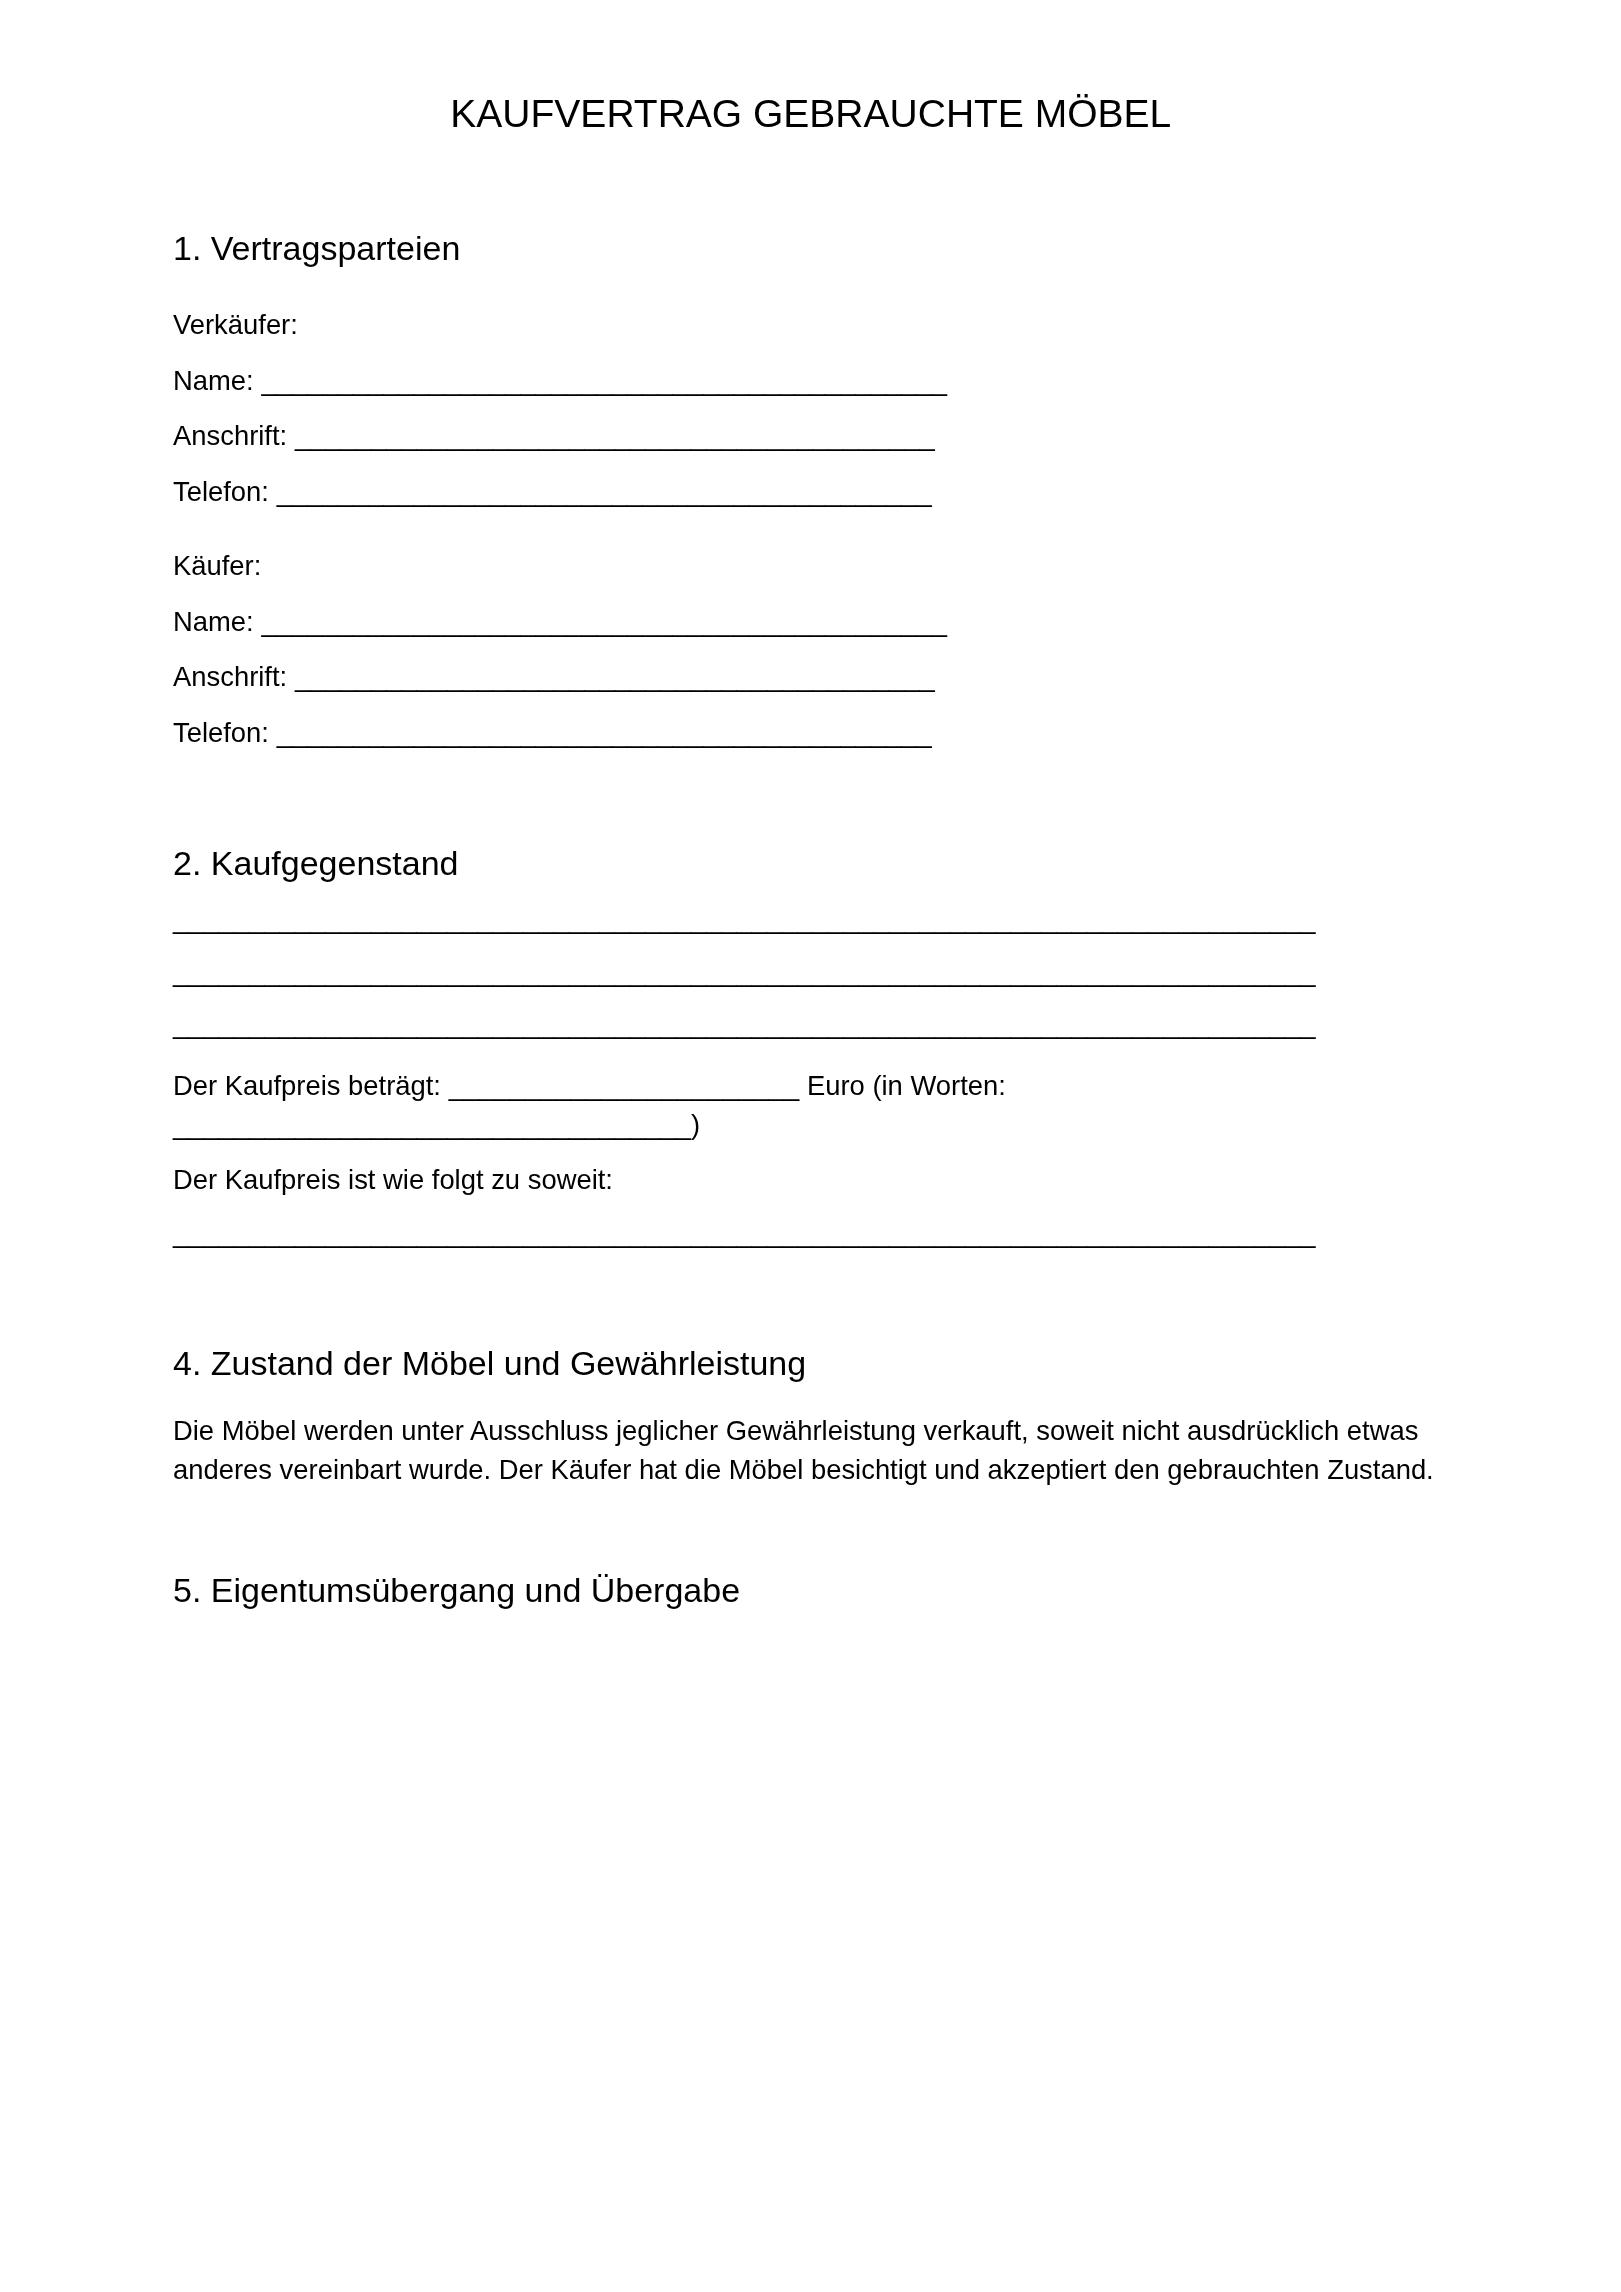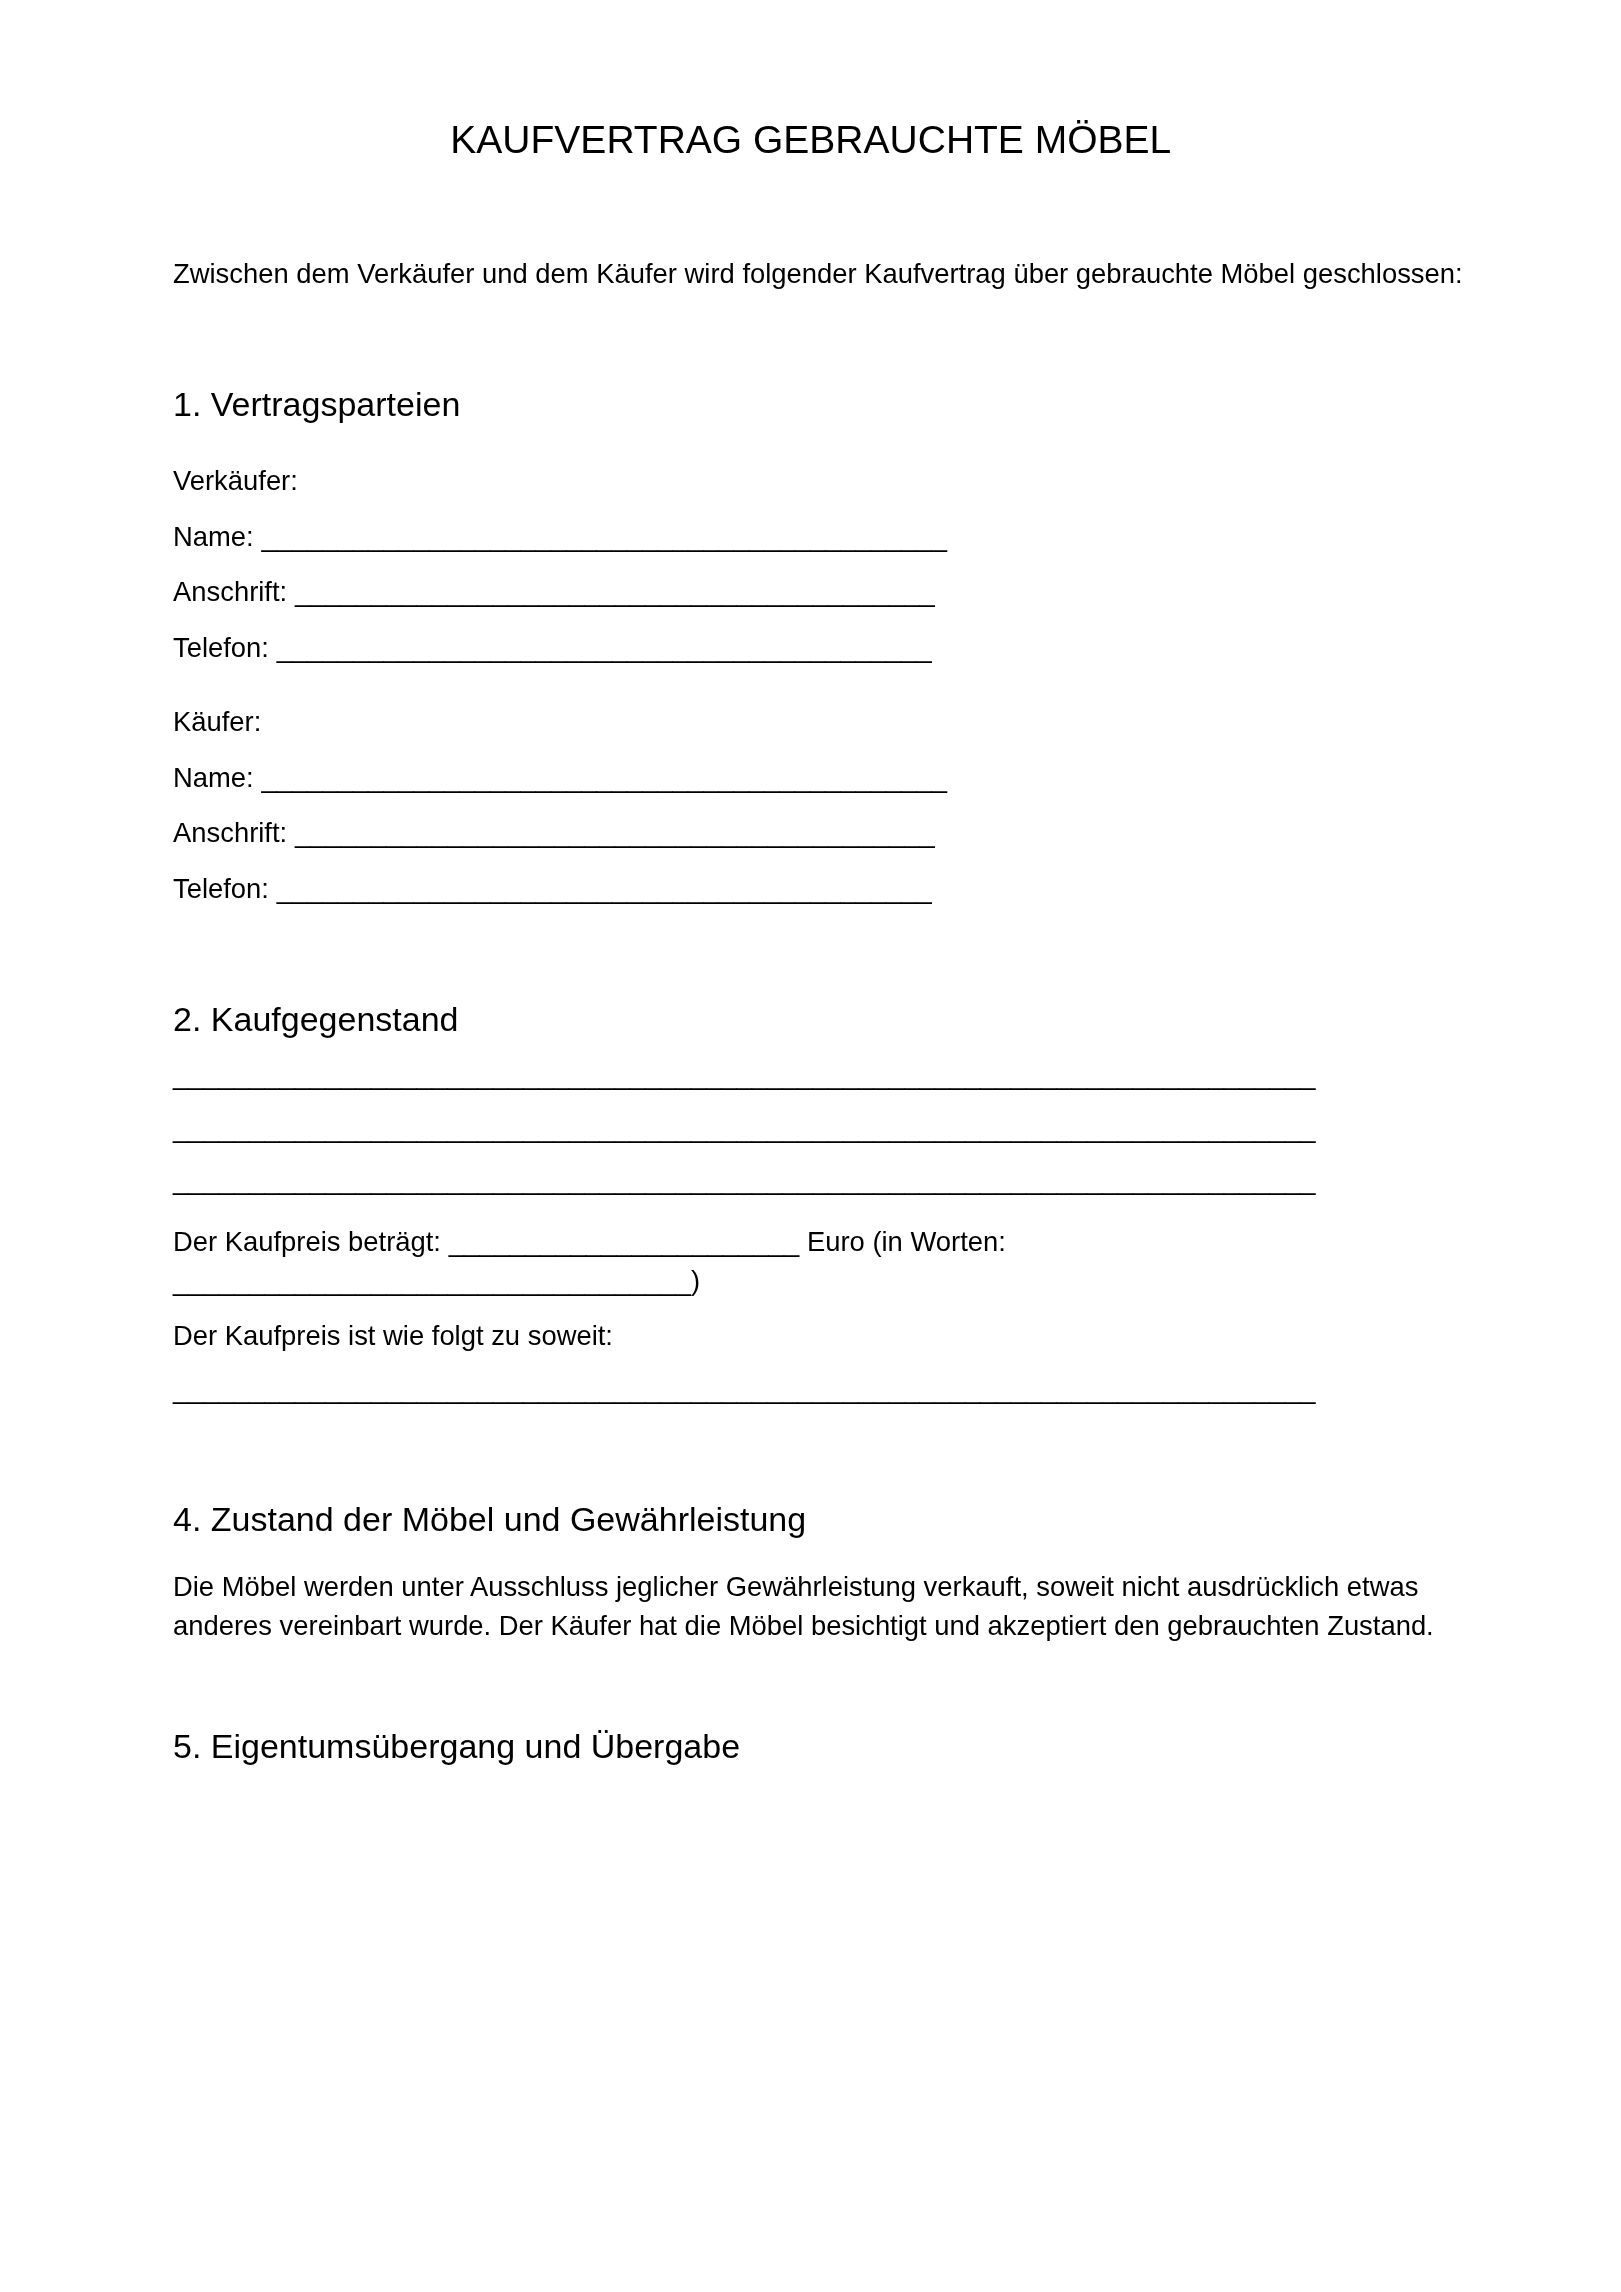--- a/index.html
+++ b/index.html
@@ -4,21 +4,21 @@
 <style>
   html, body { margin: 0; padding: 0; background: #ffffff; }
   .page {
     position: relative;
     width: 1621px;
     height: 2293px;
     background: #ffffff;
     color: #000000;
     font-family: "Liberation Sans", sans-serif;
     box-sizing: border-box;
-    padding: 116px 145px 0 173px;
+    padding: 90px 145px 0 173px;
     overflow: hidden;
   }
   h1.doc-title {
     font-size: 39px;
     line-height: 47px;
     font-weight: 400;
     margin: 0;
     padding-right: 27.4px;
     text-align: center;
   }
@@ -46,21 +46,20 @@
   .gap-l { margin-left: 7.8px; }
   .gap-r { margin-right: 7.8px; }
 </style>
 </head>
 <body>
 
 <div class="page">
 
   <h1 class="doc-title">KAUFVERTRAG GEBRAUCHTE MÖBEL</h1>
 
-  <p class="intro">Zwischen dem Verkäufer und dem Käufer wird folgender Kaufvertrag über gebrauchte Möbel geschlossen:</p>
 
   <section>
     <h2 class="sec-heading">1. Vertragsparteien</h2>
 
     <p class="party-label">Verkäufer:</p>
     <p class="field-row nowrap"><span>Name:</span><span class="gap-l">_____________________________________________</span></p>
     <p class="field-row nowrap"><span>Anschrift:</span><span class="gap-l">__________________________________________</span></p>
     <p class="field-row nowrap"><span>Telefon:</span><span class="gap-l">___________________________________________</span></p>
 
     <p class="party-label">Käufer:</p>

